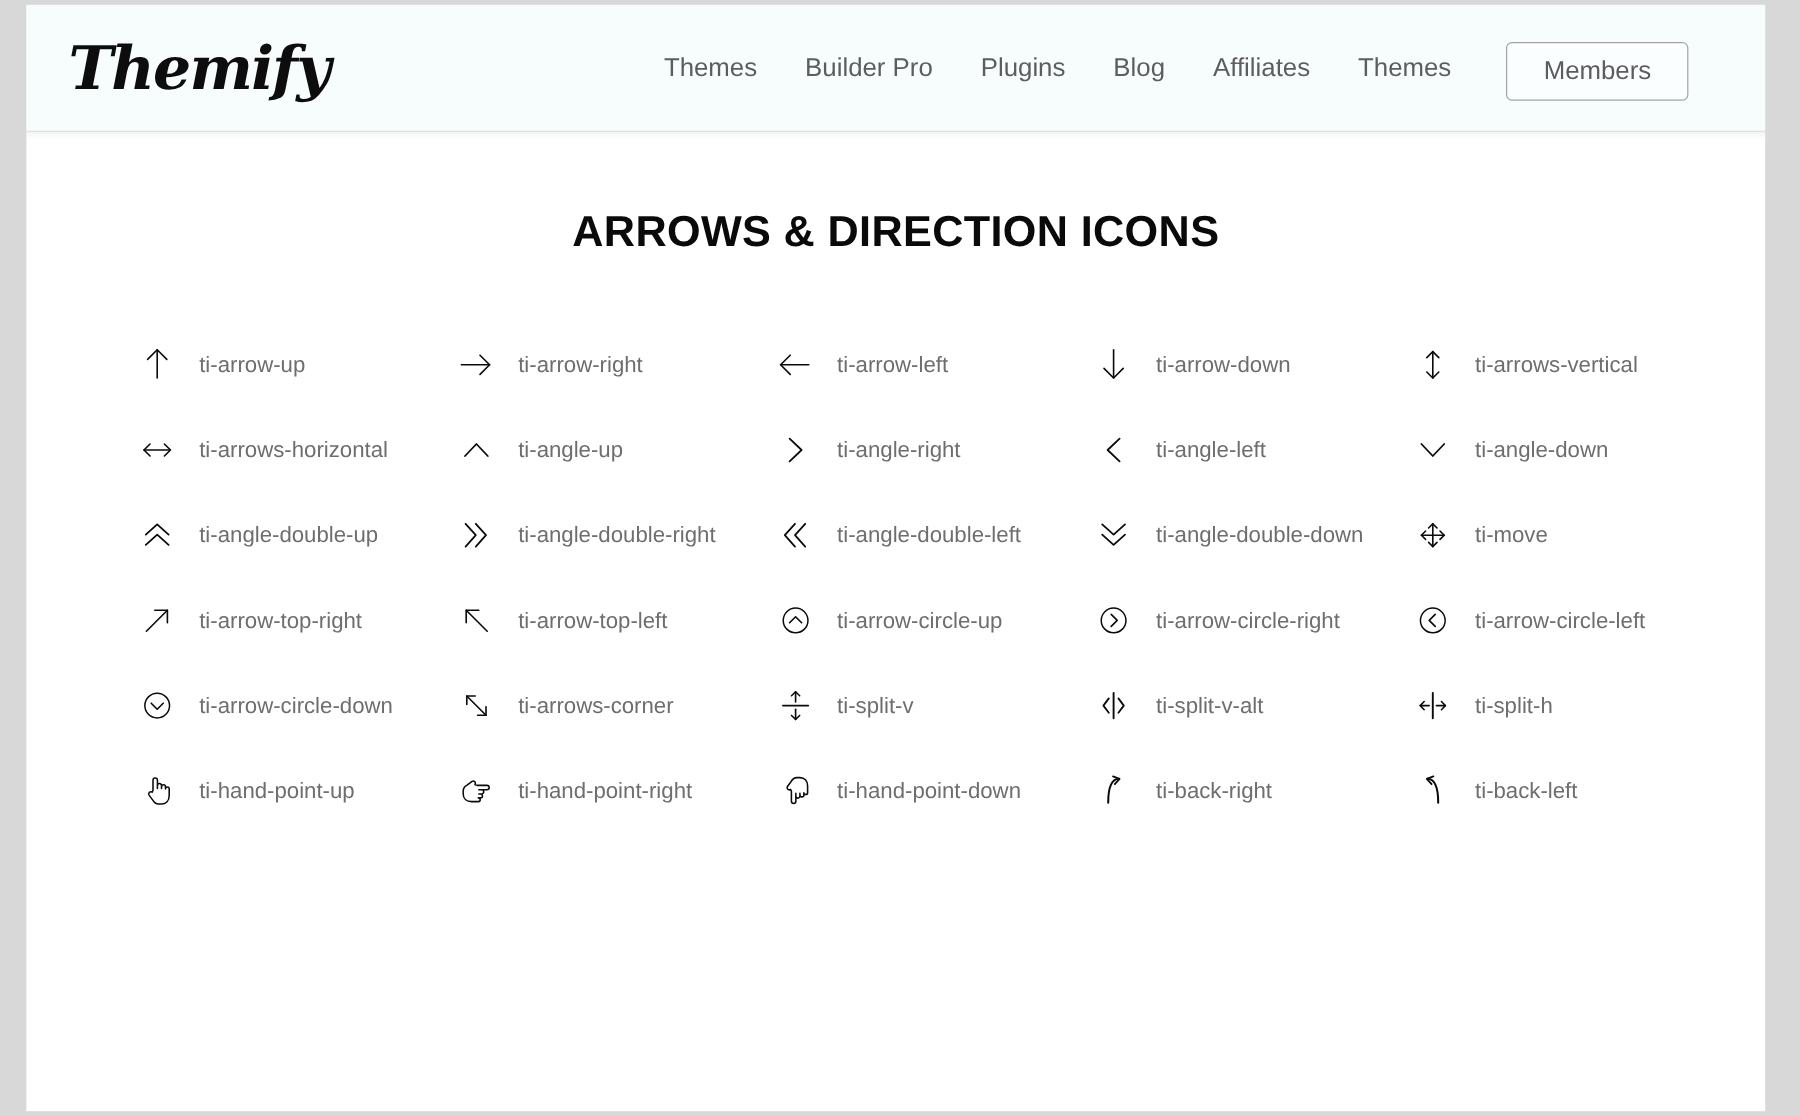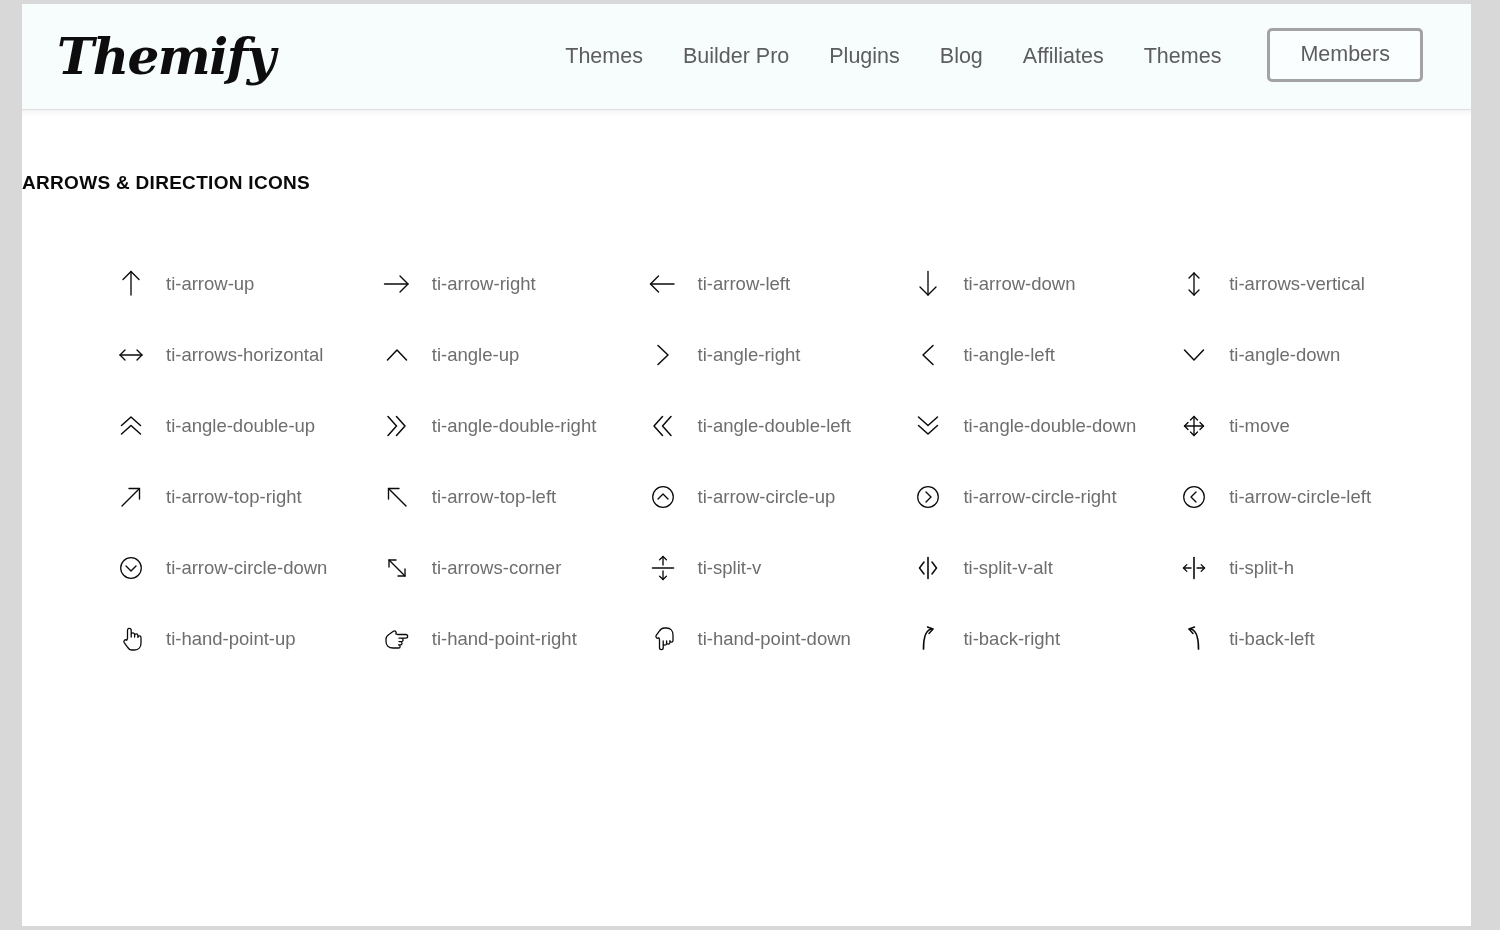--- a/index.html
+++ b/index.html
@@ -40,51 +40,52 @@
     font-style: italic;
     font-weight: bold;
     font-size: 50px;
     letter-spacing: -1.5px;
     color: #0d0d0d;
     line-height: 66px;
     user-select: none;
   }
   #main-nav {
     position: absolute;
-    right: 48px; top: 24px;
+    right: 64px; top: 24px;
     display: flex;
-    align-items: flex-start;
+    align-items: flex-end;
     gap: 0px;
   }
   .nav-link {
     font-size: 21.5px;
     color: #5d5d5d;
     padding: 0 20px;
     line-height: 56px;
     text-decoration: none;
     white-space: nowrap;
     cursor: pointer;
   }
   #members-button {
     margin-left: 26px;
     font-size: 21.5px;
     color: #5d5d5d;
-    border: 3px solid #a3a3a3;
+    border: 1px solid #a3a3a3;
     border-radius: 5px;
     background: #fbfeff;
     padding: 13px 30px;
     line-height: 1;
     white-space: nowrap;
     cursor: pointer;
   }
 
   
   #content { position: relative; padding-top: 62px; }
   #page-title {
-    font-size: 19px;
+    text-align: center;
+    font-size: 36px;
     font-weight: bold;
     color: #0a0a0a;
     letter-spacing: 0.3px;
     margin: 0;
   }
 
   #icon-grid {
     margin: 0;
     padding: 54px 60px 0 60px;
     display: grid;

